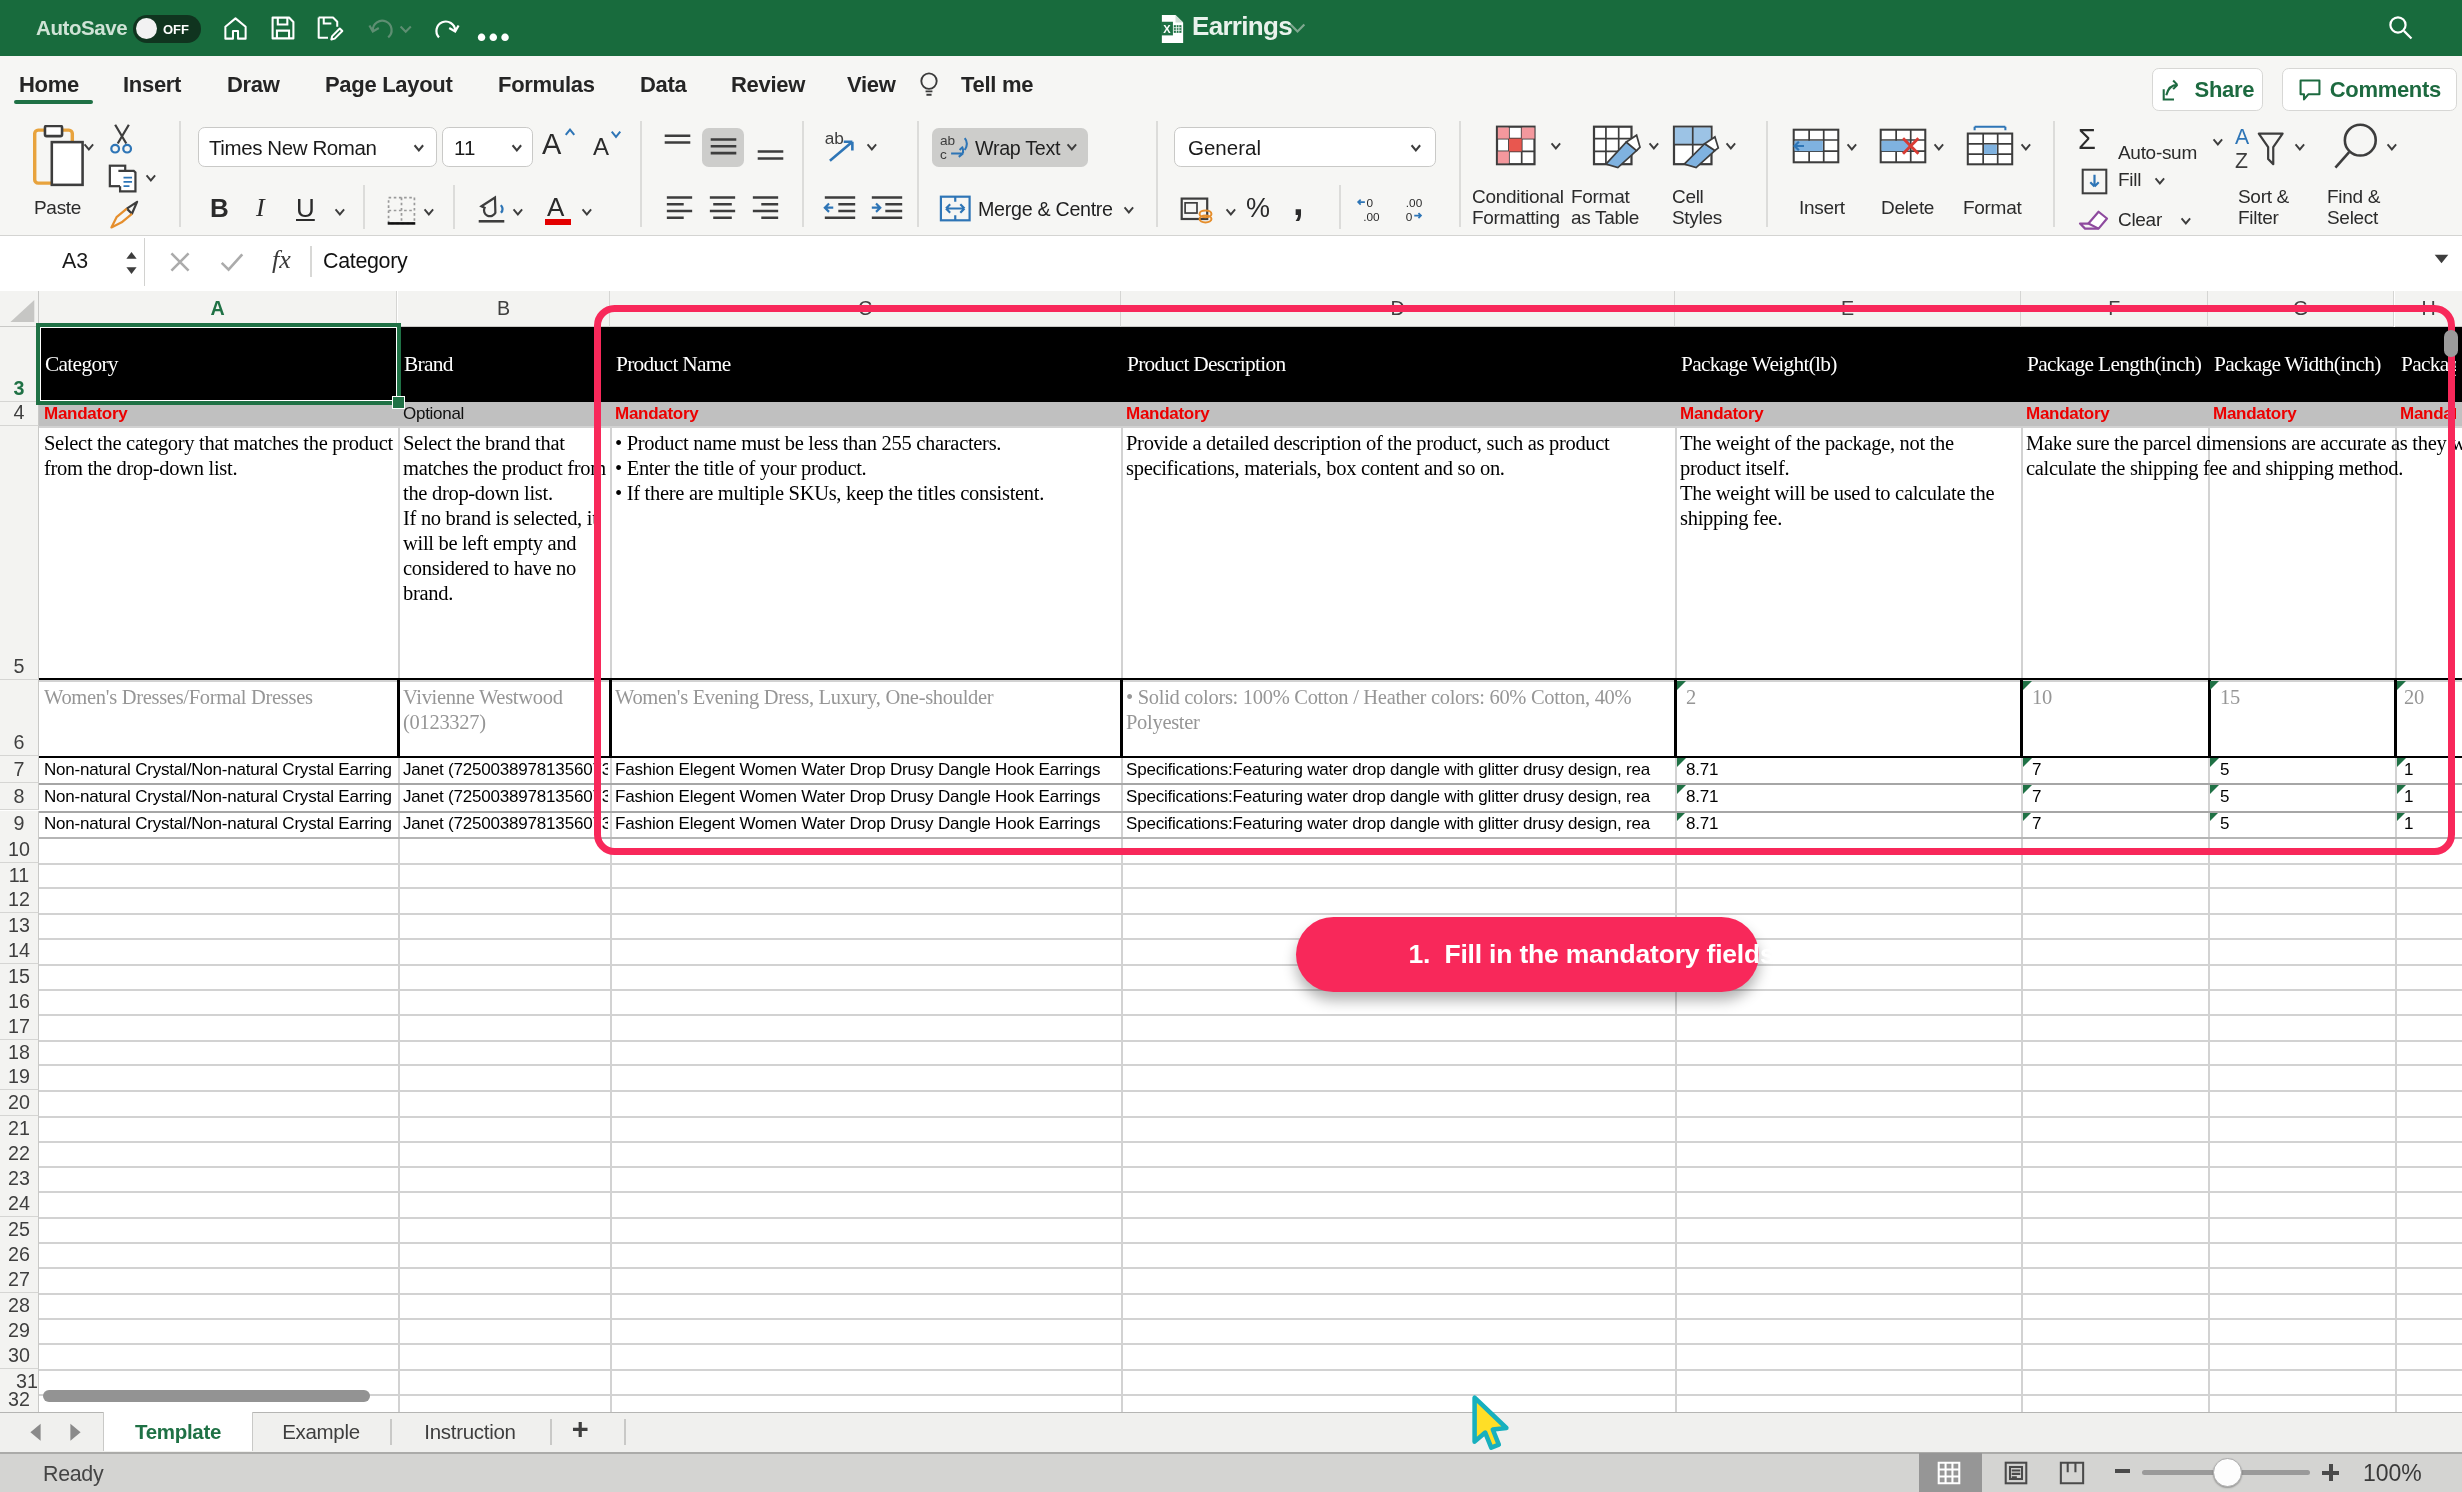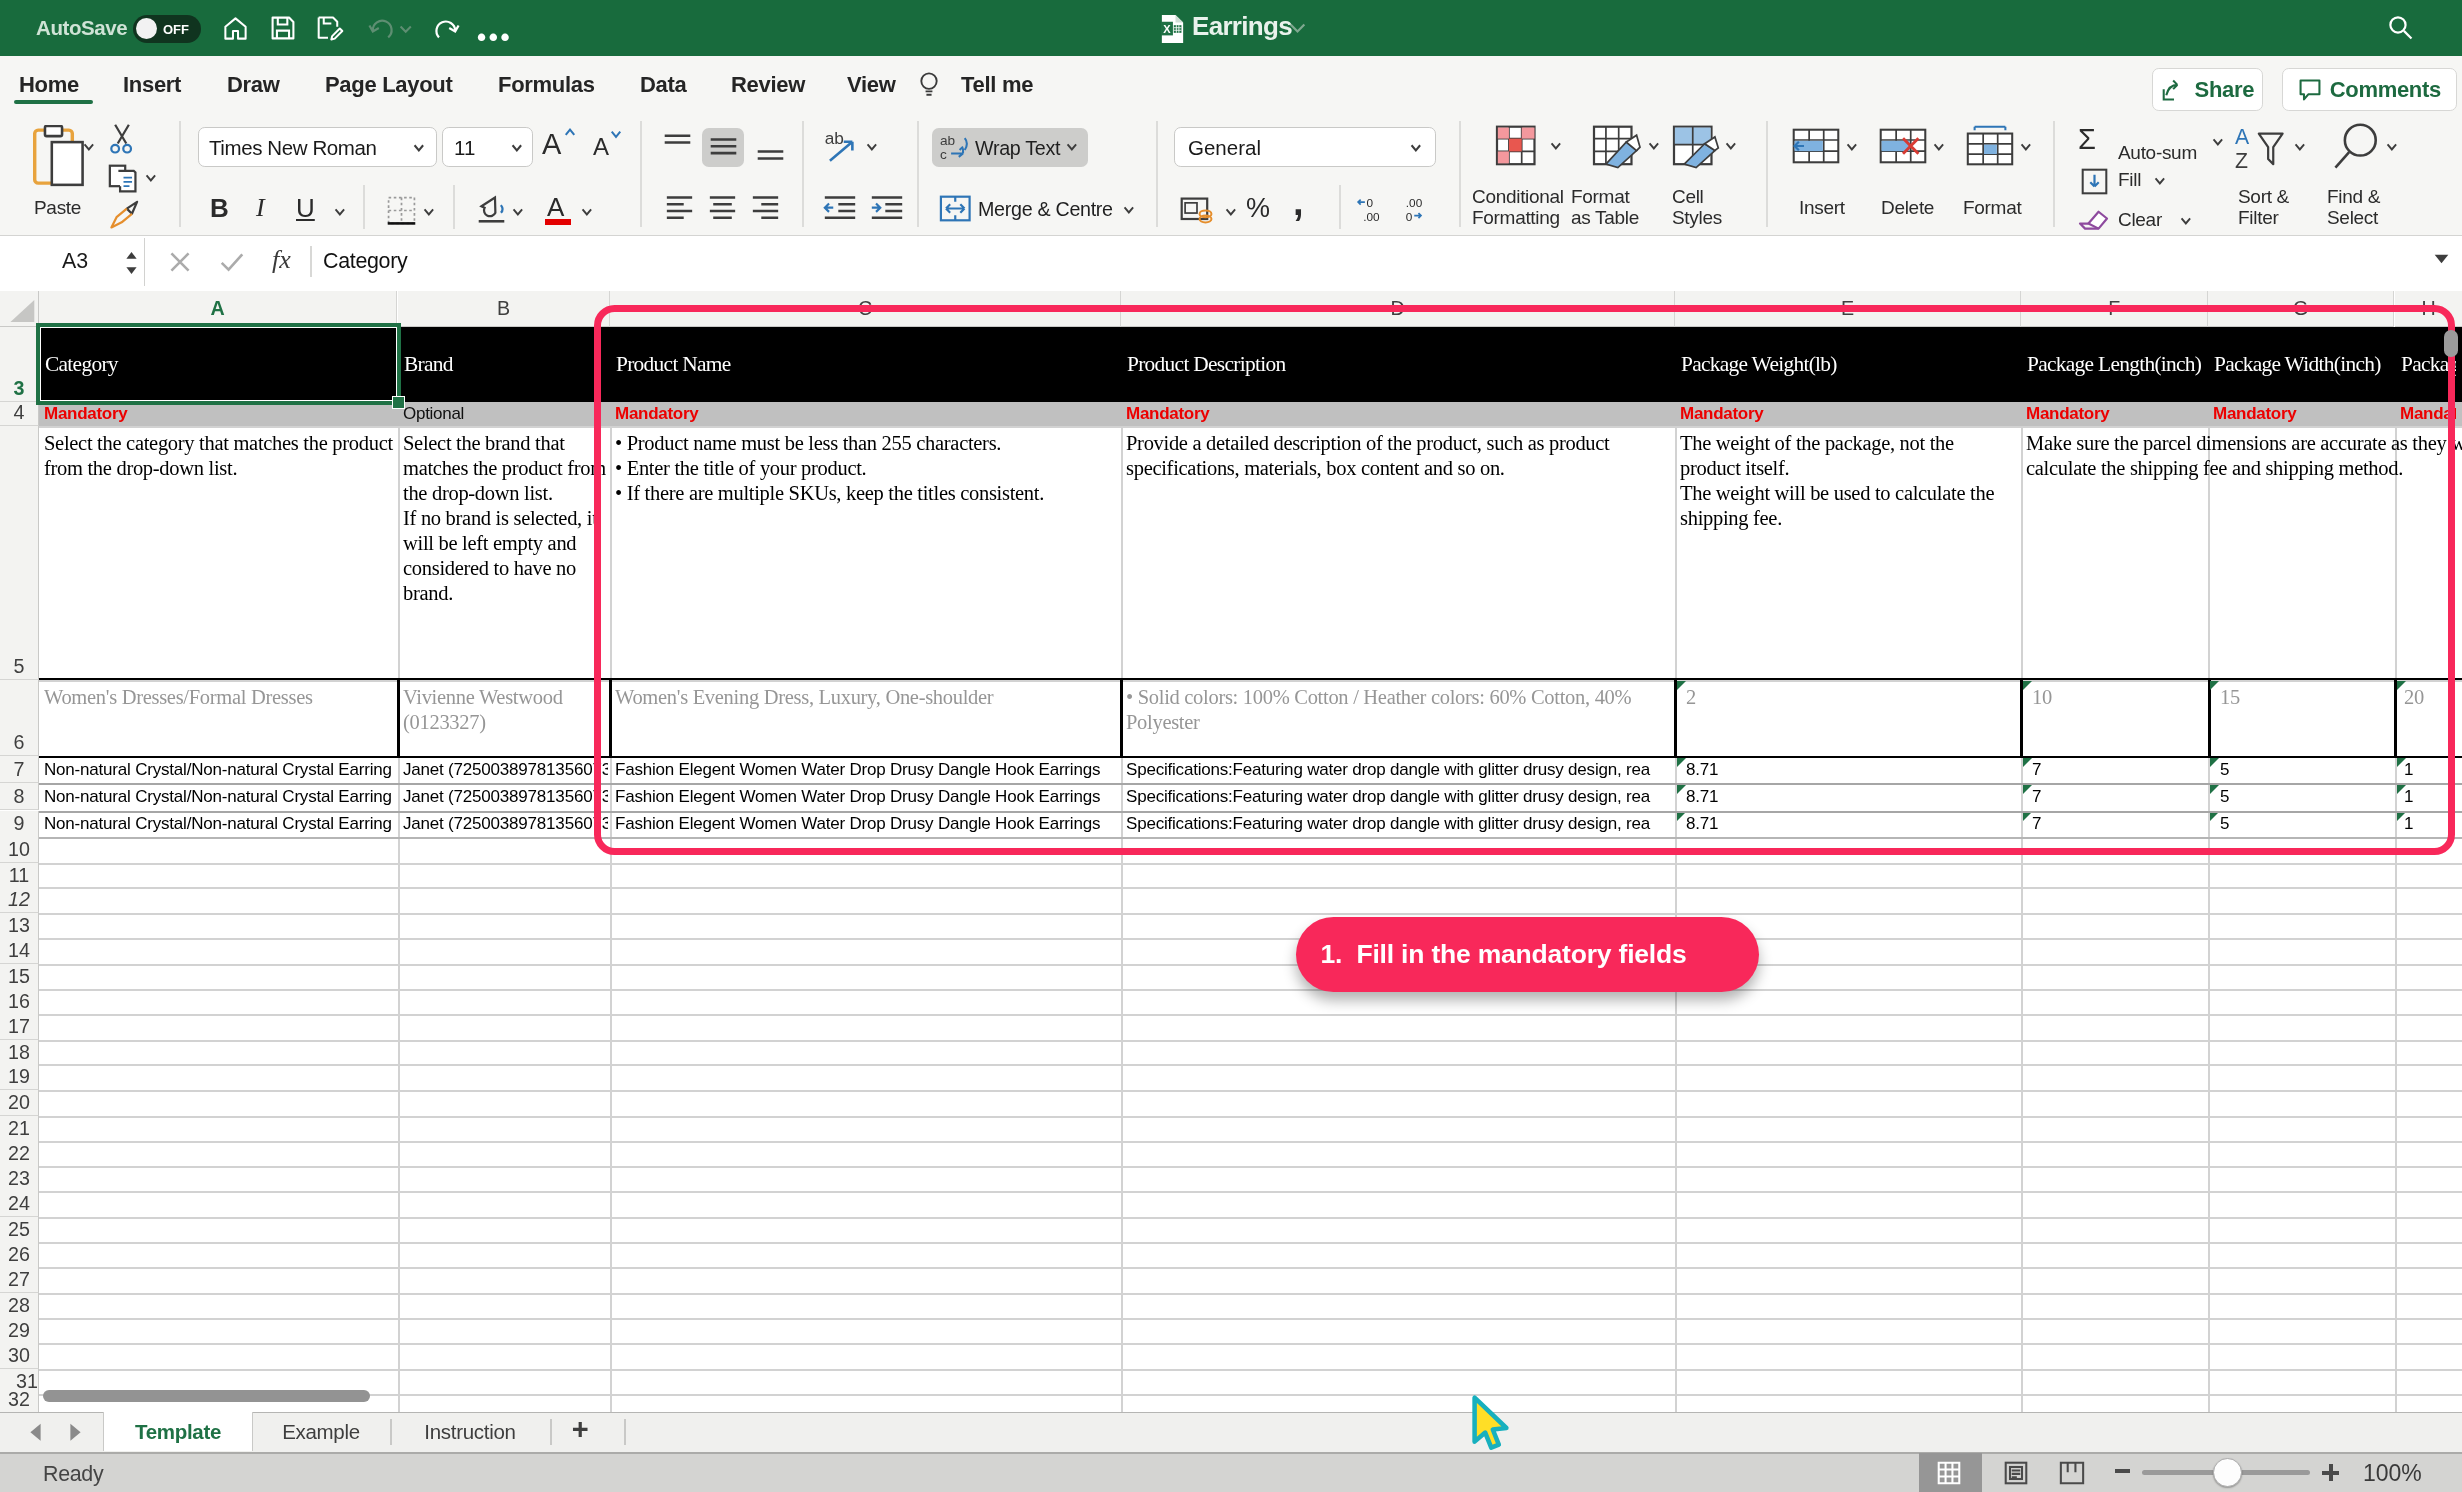--- a/index.html
+++ b/index.html
@@ -451,21 +451,21 @@
 <div class="rowhdr" style="top:811px;height:26.5px;color:#3F3F3F;font-weight:400;display:flex;align-items:flex-end;justify-content:center;">
       <span style="line-height:26.5px;">9</span>
     </div>
 <div class="rowhdr" style="top:837px;height:26px;color:#3F3F3F;font-weight:400;display:flex;align-items:flex-end;justify-content:center;">
       <span style="line-height:26.5px;">10</span>
     </div>
 <div class="rowhdr" style="top:863px;height:26px;color:#3F3F3F;font-weight:400;display:flex;align-items:flex-end;justify-content:center;">
       <span style="line-height:26.5px;">11</span>
     </div>
 <div class="rowhdr" style="top:887px;height:26px;color:#3F3F3F;font-weight:400;display:flex;align-items:flex-end;justify-content:center;">
-      <span style="line-height:26.5px;font-style:italic;">12</span>
+      <span style="line-height:26.5px;">12</span>
     </div>
 <div class="rowhdr" style="top:913px;height:26px;color:#3F3F3F;font-weight:400;display:flex;align-items:flex-end;justify-content:center;">
       <span style="line-height:26.5px;">13</span>
     </div>
 <div class="rowhdr" style="top:938px;height:26px;color:#3F3F3F;font-weight:400;display:flex;align-items:flex-end;justify-content:center;">
       <span style="line-height:26.5px;">14</span>
     </div>
 <div class="rowhdr" style="top:964px;height:26px;color:#3F3F3F;font-weight:400;display:flex;align-items:flex-end;justify-content:center;">
       <span style="line-height:26.5px;">15</span>
     </div>
@@ -636,21 +636,21 @@
 <div class="gtri" style="left:2210px;top:812px;"></div>
 <div class="gtri" style="left:2397px;top:812px;"></div>
 <div class="ab" style="left:36px;top:323px;width:365px;height:82px;border:4.3px solid #1F7145;"></div>
 <div class="ab" style="left:40px;top:327px;width:357px;height:74px;border:1.7px solid #fff;"></div>
 <div class="ab" style="left:392px;top:396px;width:13px;height:13px;background:#1F7145;border:1.7px solid #fff;"></div>
 <div class="ab" style="left:39px;top:783px;width:2423px;height:1.7px;background:#A6A6A6;"></div>
 <div class="ab" style="left:39px;top:811px;width:2423px;height:1.7px;background:#A6A6A6;"></div>
 <div class="ab" style="left:39px;top:837px;width:2423px;height:1.7px;background:#B5B5B5;"></div>
 <div class="ab" style="left:594px;top:305px;width:1861px;height:550px;border:7.7px solid #F8285A;border-radius:20.5px;"></div>
 <div class="ab" style="left:1296px;top:917px;width:463px;height:75px;background:#F8285A;border-radius:38px;box-shadow:0 8.5px 13.7px rgba(0,0,0,0.3);"></div>
-<div class="ab" style="left:1272px;top:917px;width:463px;height:75px;border-radius:38px;color:#fff;font-size:26.5px;font-weight:700;letter-spacing:-0.2px;display:flex;align-items:center;justify-content:center;">1.&nbsp; Fill in the mandatory fields</div>
+<div class="ab" style="left:1360px;top:917px;width:463px;height:75px;border-radius:38px;color:#fff;font-size:26.5px;font-weight:700;letter-spacing:-0.2px;display:flex;align-items:center;justify-content:center;">1.&nbsp; Fill in the mandatory fields</div>
 <div class="ab" style="left:43px;top:1390px;width:327px;height:12px;background:#939393;border-radius:6px;"></div>
 <div class="ab" style="left:2444px;top:330px;width:13.7px;height:27px;background:#9B9B9B;border-radius:6.8px;"></div>
 
 </div>
 
 <div class="ab" id="tabbar"></div>
 <div id="tabitems">
 <svg class="ab" style="left:27px;top:1422px;" width="17" height="20.5" viewBox="0 0 20 24">
       <path d="M16 2 L4 12 L16 22 Z" fill="#8A8A8A"></path>
     </svg>

